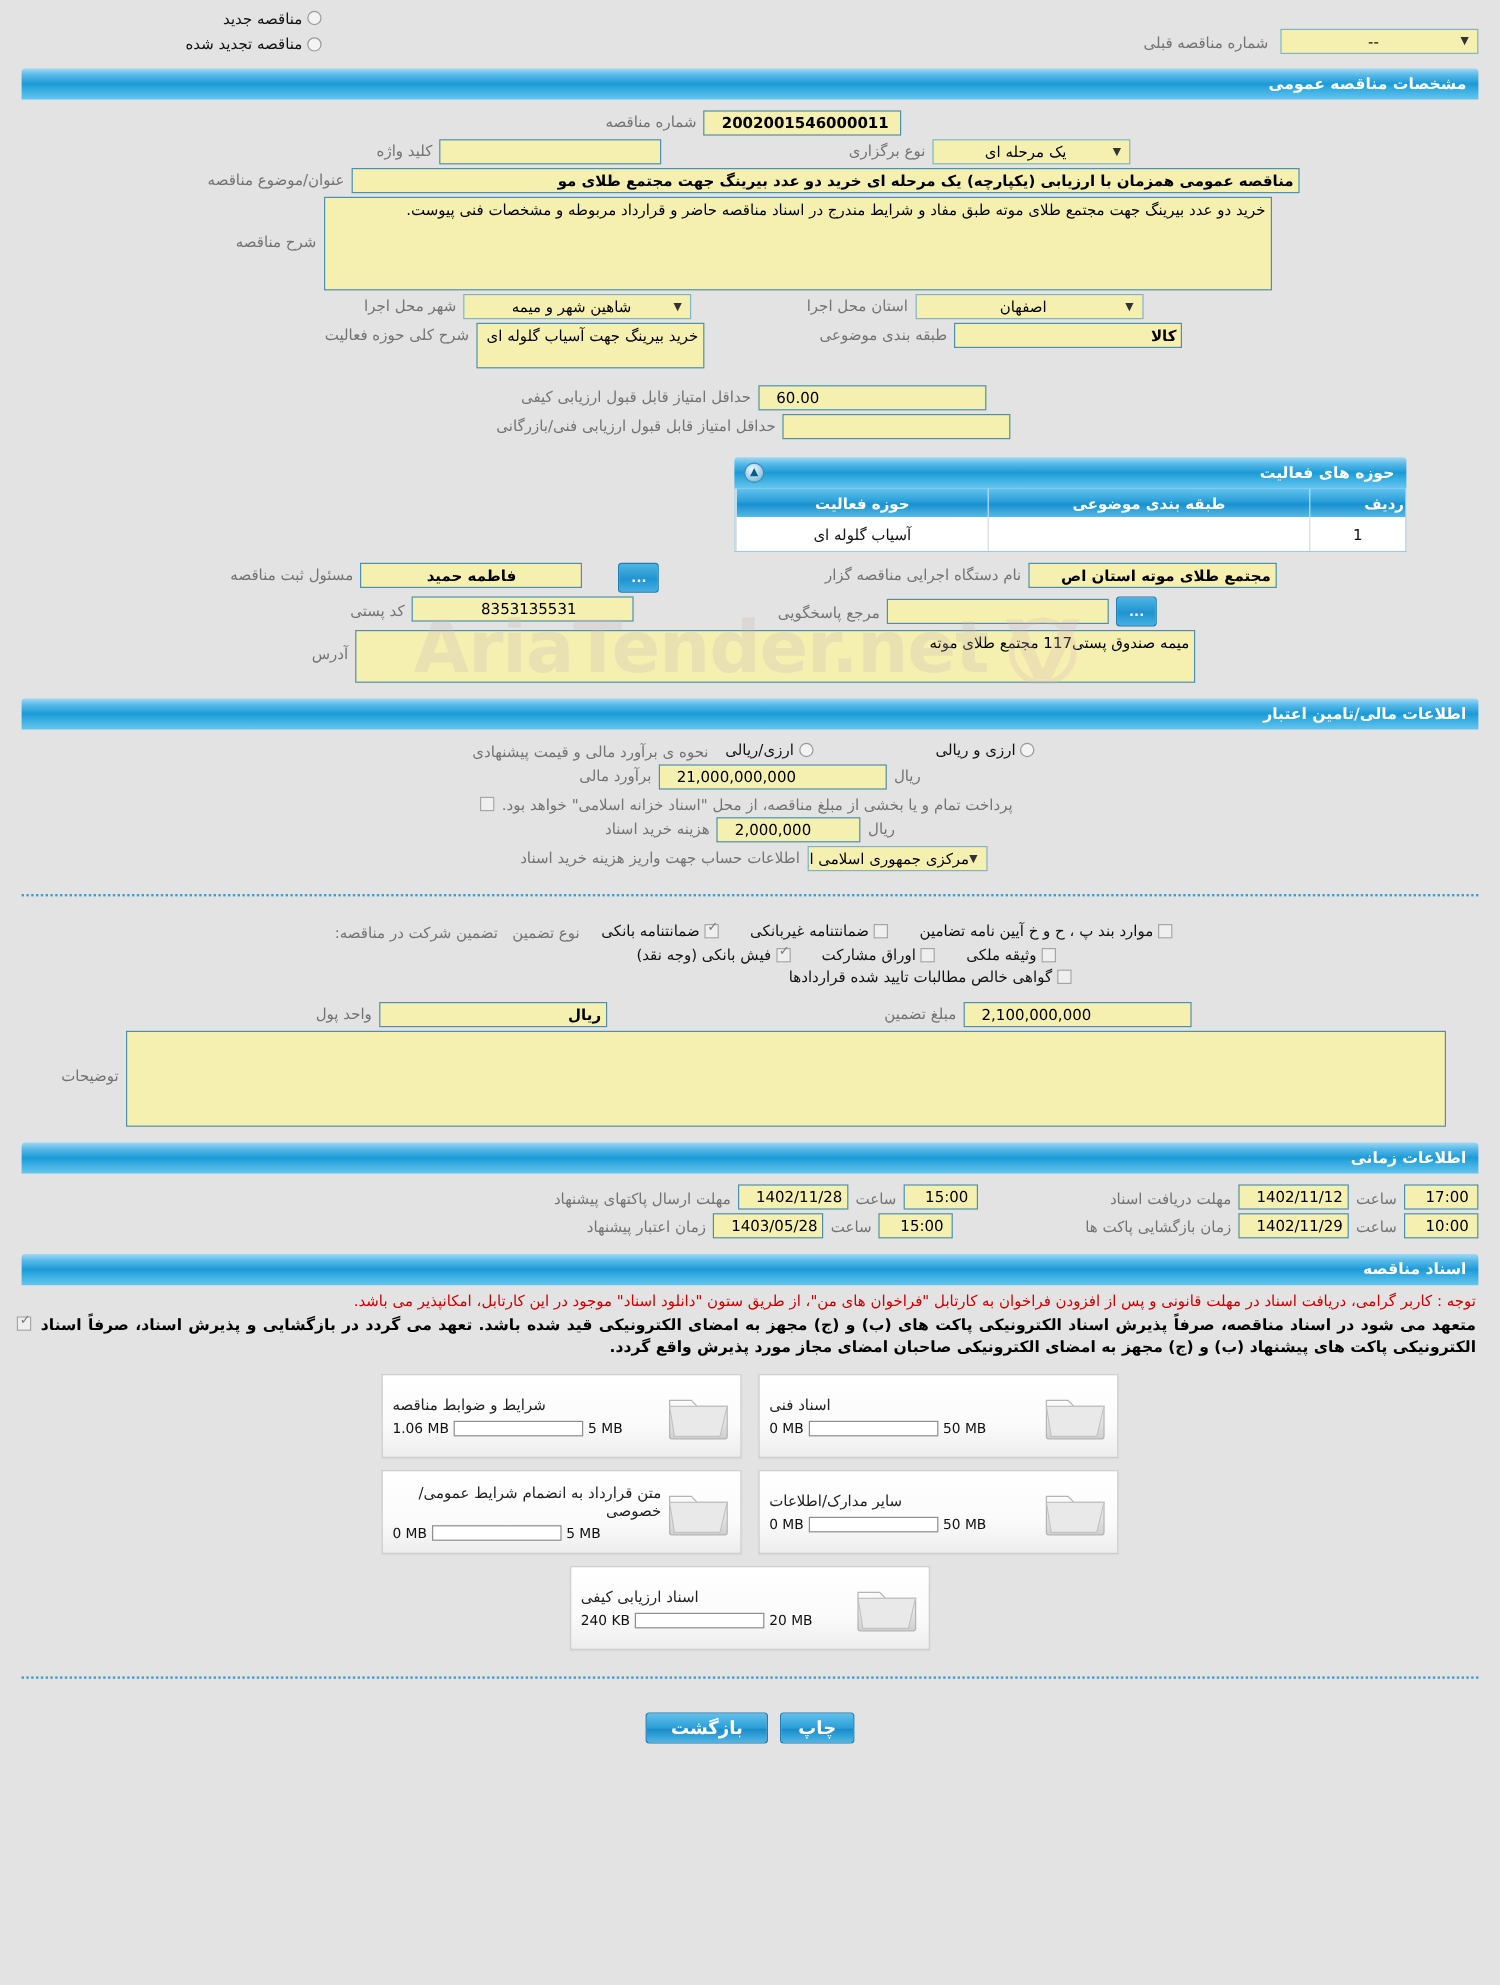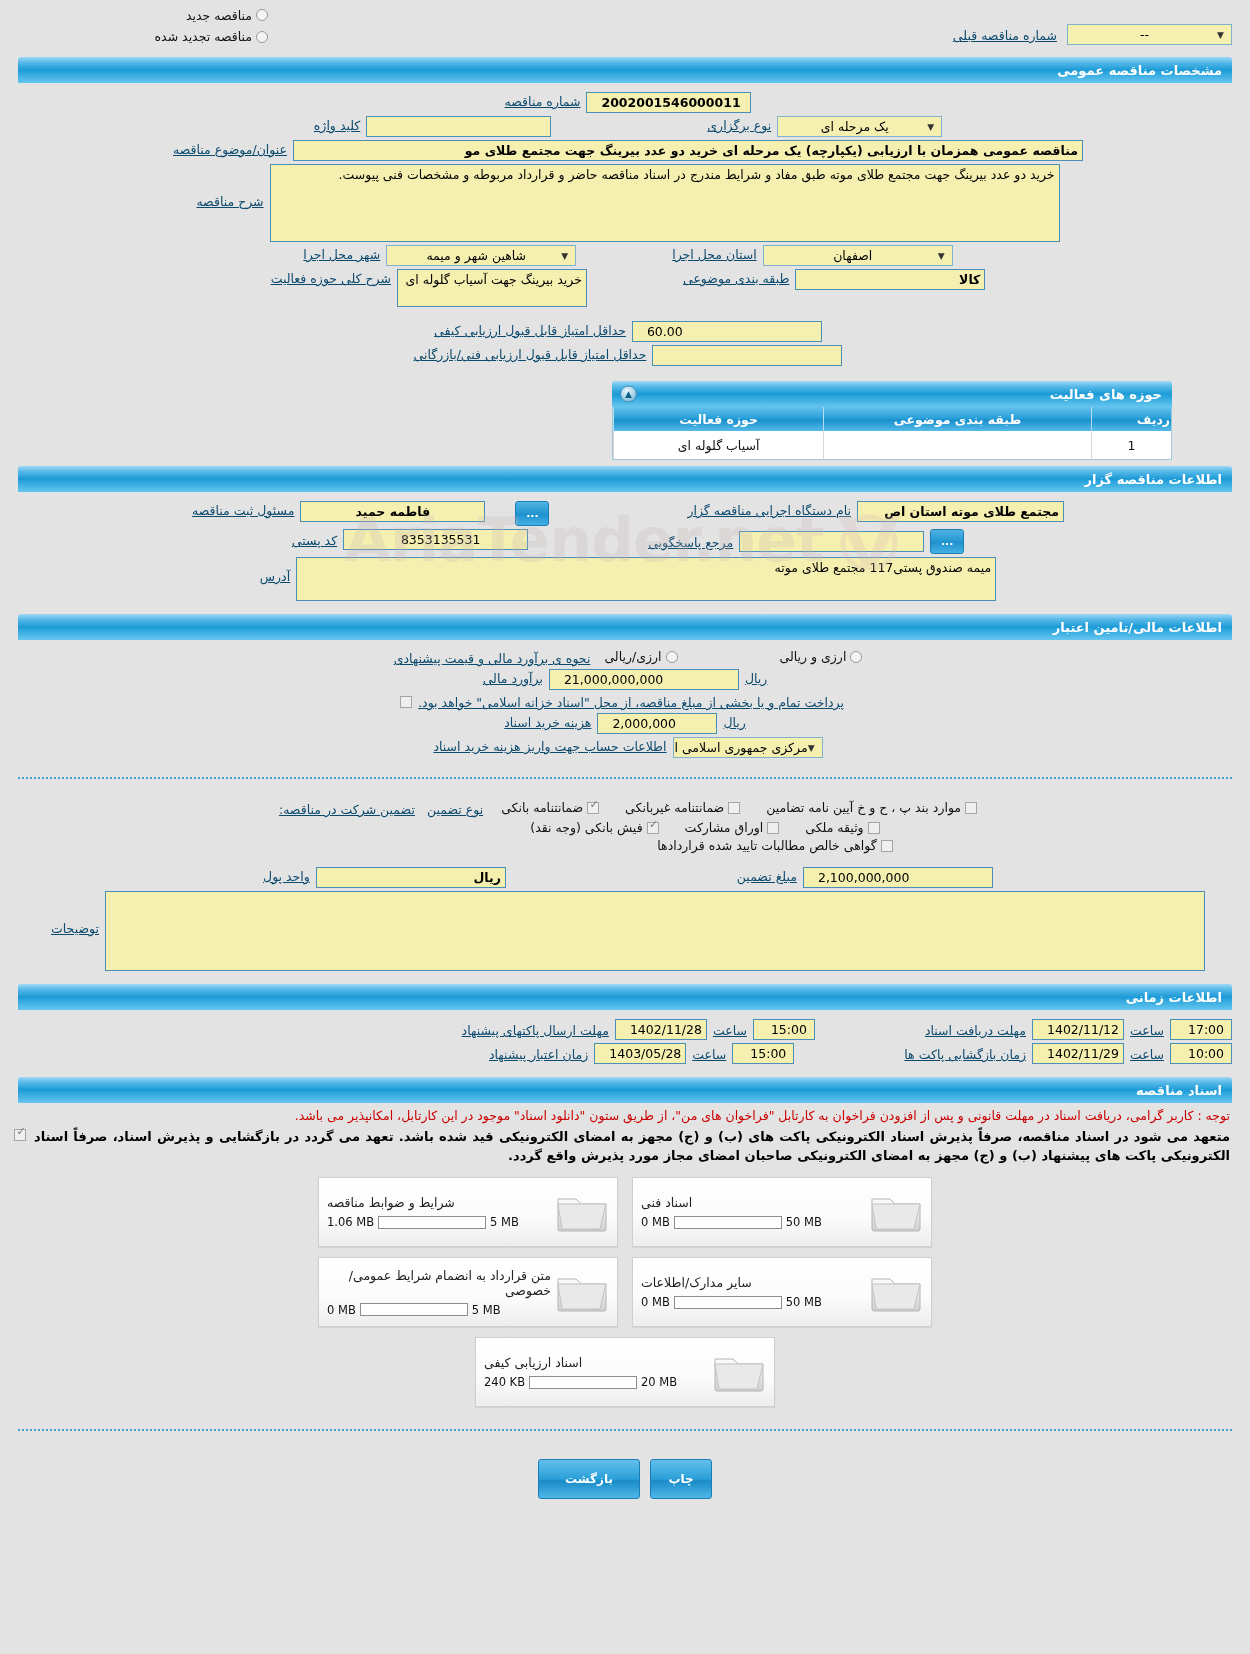--- a/index.html
+++ b/index.html
@@ -52,22 +52,22 @@
     font-size: 14.5px;
     font-weight: bold;
     display: flex; align-items: center; justify-content: center;
     text-align: center;
   }
 
   
   .panel { padding: 6px 18px 4px 18px; }
   .row { display: flex; align-items: flex-start; justify-content: center;
          margin: 3px 0; }
-  .lbl { font-size: 12.5px; color: #0c4a6e; padding: 2px 6px 0 6px;
-         white-space: nowrap; text-decoration: underline; }
+  .lbl { font-size: 12.5px; color: #737373; padding: 2px 6px 0 6px;
+         white-space: nowrap; }
   .fld {
     background: #f6f0b0;
     border: 1px solid #4a8fb5;
     font-size: 12.5px;
     color: #000;
     padding: 1px 4px;
     height: 21px;
     line-height: 18px;
     text-align: right;
     overflow: hidden;
@@ -164,23 +164,23 @@
                   border: 1px solid #8d8d8d; position: relative; }
   .meter .fill { height: 100%; background: #8cc63e; }
   .folder { width: 54px; height: 44px; position: relative;
             margin-left: 4px; flex: 0 0 54px; }
   .folder svg { width: 54px; height: 44px; display: block; }
 
   
   .footer { display: flex; justify-content: center; gap: 10px;
             padding: 16px 0 8px 0; }
   .fbtn {
-    min-width: 102px; height: 40px; border-radius: 3px;
+    min-width: 102px; height: 26px; border-radius: 3px;
     background: linear-gradient(to bottom, #63bfeb 0%, #2a9fd8 50%, #1a8cc9 55%, #4fb6e6 100%);
-    border: 1px solid #1b7fb5; color: #fff; font-size: 12px;
+    border: 1px solid #1b7fb5; color: #fff; font-size: 15px;
     font-weight: bold; display: flex; align-items: center;
     justify-content: center; cursor: pointer;
   }
   .fbtn.sm { min-width: 62px; }
 
   
   .wm { position: absolute; left: 0; right: 0; top: 505px;
         display: flex; align-items: center; justify-content: center;
         pointer-events: none; z-index: 3; opacity: .26; }
   .wm .wtxt { font-size: 60px; font-weight: bold; color: #c9b8b8;
@@ -324,23 +324,20 @@
           <tr>
             <td>1</td>
             <td></td>
             <td>آسیاب گلوله ای</td>
           </tr>
         </tbody>
       </table>
     </div>
   </div>
 
-  <div class="bar">
-    <span style="flex:1; text-align:right;">اطلاعات مناقصه گزار</span>
-  </div>
   <div class="panel">
 
     <div class="row">
       <div style="display:flex; align-items:flex-start;">
         <div class="fld bold" style="width:207px;">مجتمع طلای موته استان اص</div>
         <span class="lbl">نام دستگاه اجرایی مناقصه گزار</span>
       </div>
       <div style="display:flex; align-items:flex-start; margin-right:132px;">
         <div class="btn3" style="margin-left:30px;">...</div>
         <div class="fld bold" style="width:185px; text-align:center;">فاطمه حمید</div>

